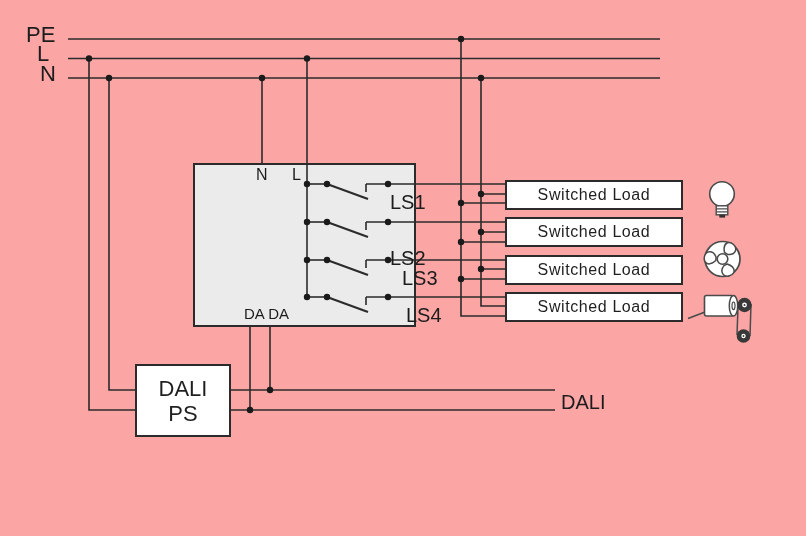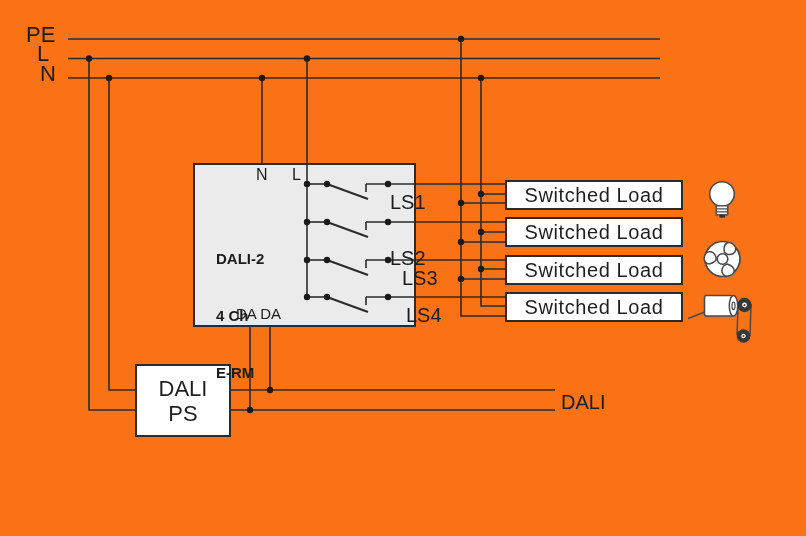--- a/index.html
+++ b/index.html
@@ -1,30 +1,30 @@
 <!DOCTYPE html>
 <html><head>
 <meta charset="utf-8">
 <style>
   html,body{margin:0;padding:0;background:#ffffff;}
   .canvas{
-    position:relative;width:806px;height:536px;background:#f97316;
+    position:relative;width:806px;height:536px;background:#fca5a5;
     font-family:"Liberation Sans",sans-serif;overflow:hidden;
   }
   .canvas svg{position:absolute;left:0;top:0;}
   .lbl{position:absolute;color:#1c1c1c;line-height:1.05;white-space:pre;}
   .rail-lbl{font-size:22px;}
   .term-lbl{font-size:16px;}
   .ls-lbl{font-size:20px;}
   .da-lbl{font-size:15px;}
   .title-lbl{font-size:15px;font-weight:bold;line-height:19px;}
   .load-lbl{
     position:absolute;left:506px;width:176px;height:28px;
     display:flex;align-items:center;justify-content:center;
-    font-size:20px;letter-spacing:0.6px;color:#1f1f1f;
+    font-size:16px;letter-spacing:0.6px;color:#1f1f1f;
   }
   .psu-lbl{
     position:absolute;left:136px;top:365px;width:94px;height:71px;
     display:flex;flex-direction:column;align-items:center;justify-content:center;
     font-size:22px;line-height:25px;color:#1f1f1f;
   }
   .bus-lbl{font-size:20px;}
   .caption-lbl{font-size:15.5px;color:#111;}
 </style>
 </head>
@@ -149,32 +149,27 @@
     </g>
   </svg>
 
   <div class="lbl rail-lbl" style="left:26px;top:23px">PE</div>
   <div class="lbl rail-lbl" style="left:37px;top:42px">L</div>
   <div class="lbl rail-lbl" style="left:40px;top:62px">N</div>
 
   <div class="lbl term-lbl" style="left:256px;top:167px">N</div>
   <div class="lbl term-lbl" style="left:292px;top:167px">L</div>
 
-  <div class="lbl title-lbl" style="left:216px;top:211px">
-    <div>DALI-2</div>
-    <div>4 Ch</div>
-    <div>E-RM</div>
-  </div>
 
   <div class="lbl ls-lbl" style="left:390px;top:192px">LS1</div>
   <div class="lbl ls-lbl" style="left:390px;top:248px">LS2</div>
   <div class="lbl ls-lbl" style="left:402px;top:268px">LS3</div>
   <div class="lbl ls-lbl" style="left:406px;top:305px">LS4</div>
 
-  <div class="lbl da-lbl" style="left:236px;top:306px">DA DA</div>
+  <div class="lbl da-lbl" style="left:244px;top:306px">DA DA</div>
 
   <div class="load-lbl" style="top:181px">Switched Load</div>
   <div class="load-lbl" style="top:218px">Switched Load</div>
   <div class="load-lbl" style="top:256px">Switched Load</div>
   <div class="load-lbl" style="top:293px">Switched Load</div>
 
   <div class="psu-lbl">
     <div>DALI</div>
     <div>PS</div>
   </div>

